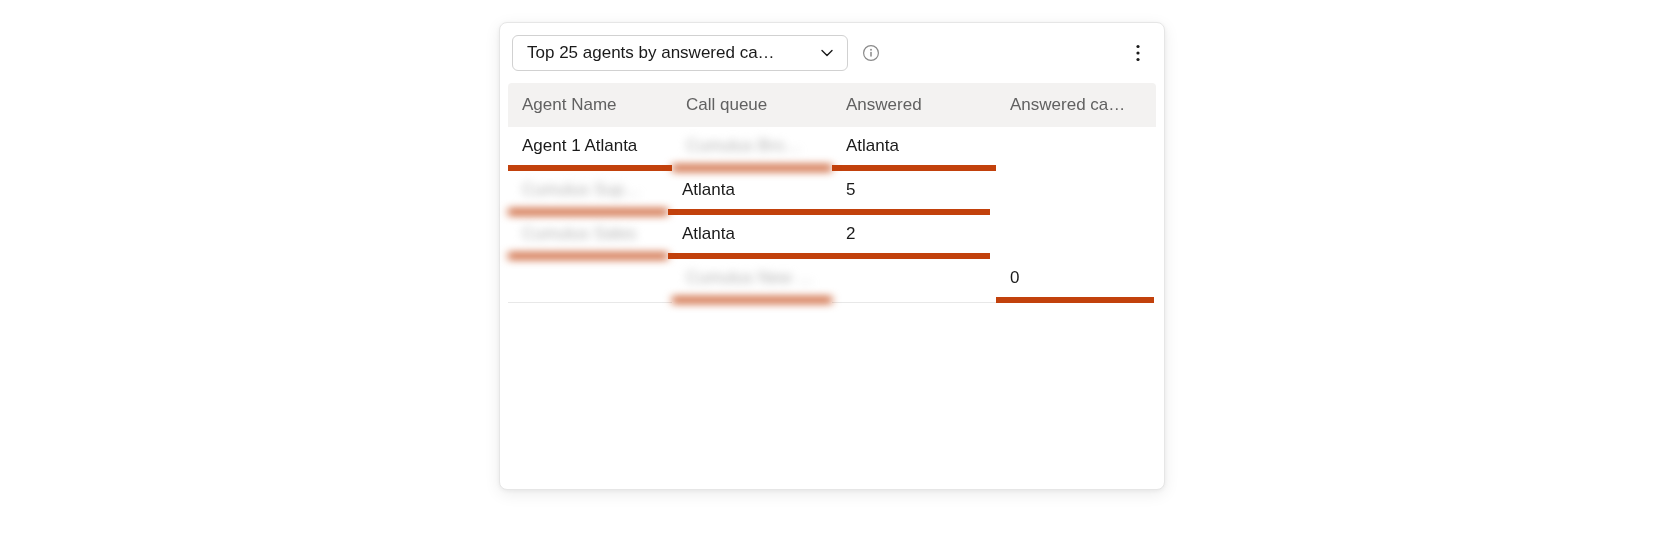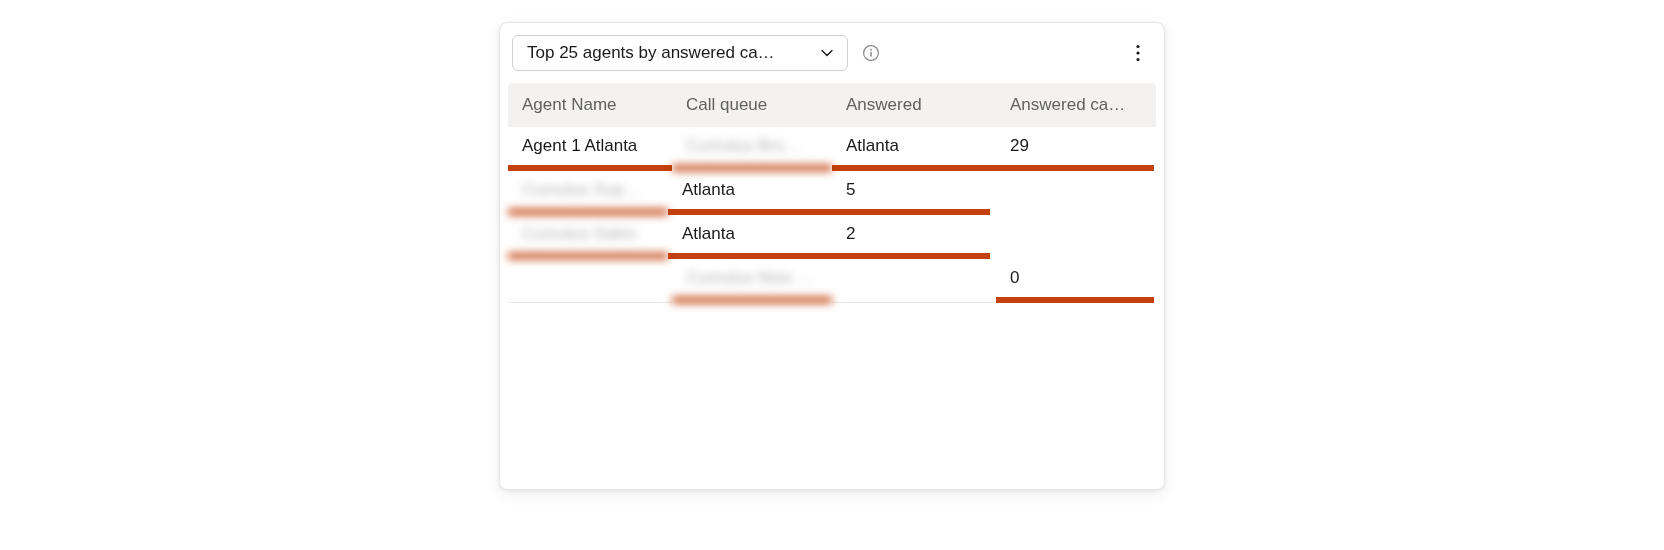--- a/index.html
+++ b/index.html
@@ -158,21 +158,20 @@
       <div class="th col-agent">Agent Name</div>
       <div class="th col-queue">Call queue</div>
       <div class="th col-location">Answered</div>
       <div class="th col-answered">Answered ca…</div>
     </div>
 
     <div class="tbody-row">
       <div class="td col-agent">Agent 1 Atlanta</div>
       <div class="td col-queue blurred">Cumulus Bro…</div>
       <div class="td col-location">Atlanta</div>
-      <div class="td col-answered">29</div>
     </div>
 
     <div class="tbody-row">
       <div class="td col-queue blurred">Cumulus Sup…</div>
       <div class="td col-location">Atlanta</div>
       <div class="td col-answered">5</div>
     </div>
 
     <div class="tbody-row">
       <div class="td col-queue blurred">Cumulus Sales</div>

